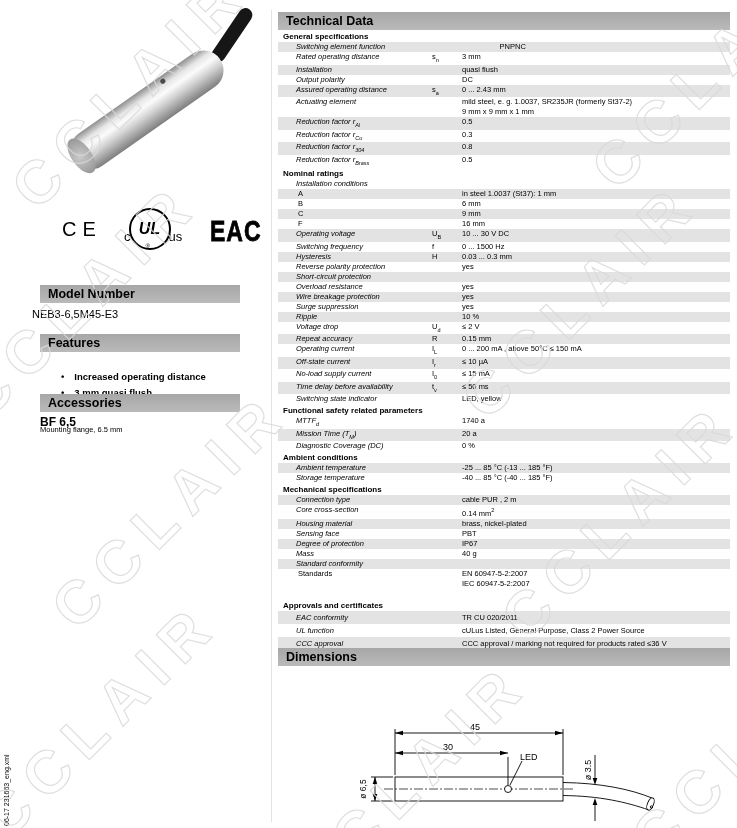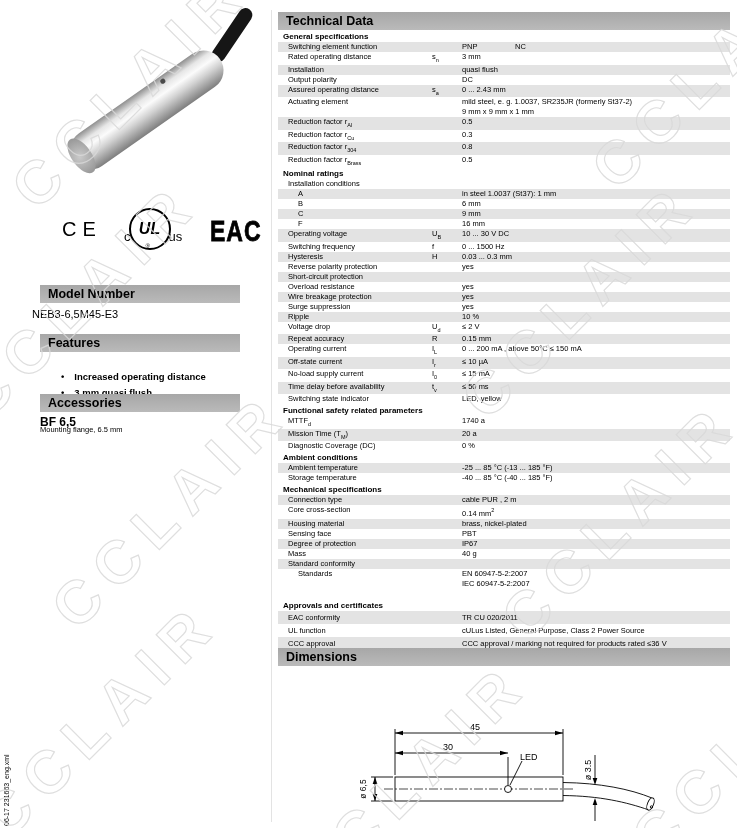--- a/index.html
+++ b/index.html
@@ -46,22 +46,22 @@
   .acc-name{position:absolute;left:40px;top:415px;font-size:12px;font-weight:bold;}
   .acc-desc{position:absolute;left:40px;top:425px;font-size:7.5px;}
 
   
   .tech{position:absolute;left:278px;top:12px;width:452px;}
   .sec-title{font-size:8px;font-weight:bold;line-height:9px;padding:2px 0 1px 5px;}
   .sec.gap{margin-top:10px;}
   .trow{display:grid;grid-template-columns:154px 30px auto;font-size:7.5px;line-height:10px;min-height:10px;}
   .trow.shaded{background:#e3e3e3;}
   .trow.tall{line-height:13px;min-height:13px;}
-  .lbl.ind1{padding-left:10px;} .lbl.ind2{padding-left:20px;}
-  .val .v1{display:inline-block;min-width:53px;}
+  .lbl.ind1{padding-left:18px;font-style:italic;} .lbl.ind2{padding-left:20px;}
+  .val .v1{display:inline-block;min-width:53px;text-align:right;}
   sub{font-size:5.5px;} sup{font-size:5.5px;}
 
   
   .bar-dimensions{position:absolute;left:278px;top:648px;width:452px;}
   .dim-svg{position:absolute;left:360px;top:698px;}
 
   
   .side-note{position:absolute;left:3px;top:826px;transform:rotate(-90deg);transform-origin:0 0;
              font-size:7px;white-space:nowrap;width:200px;}
 

